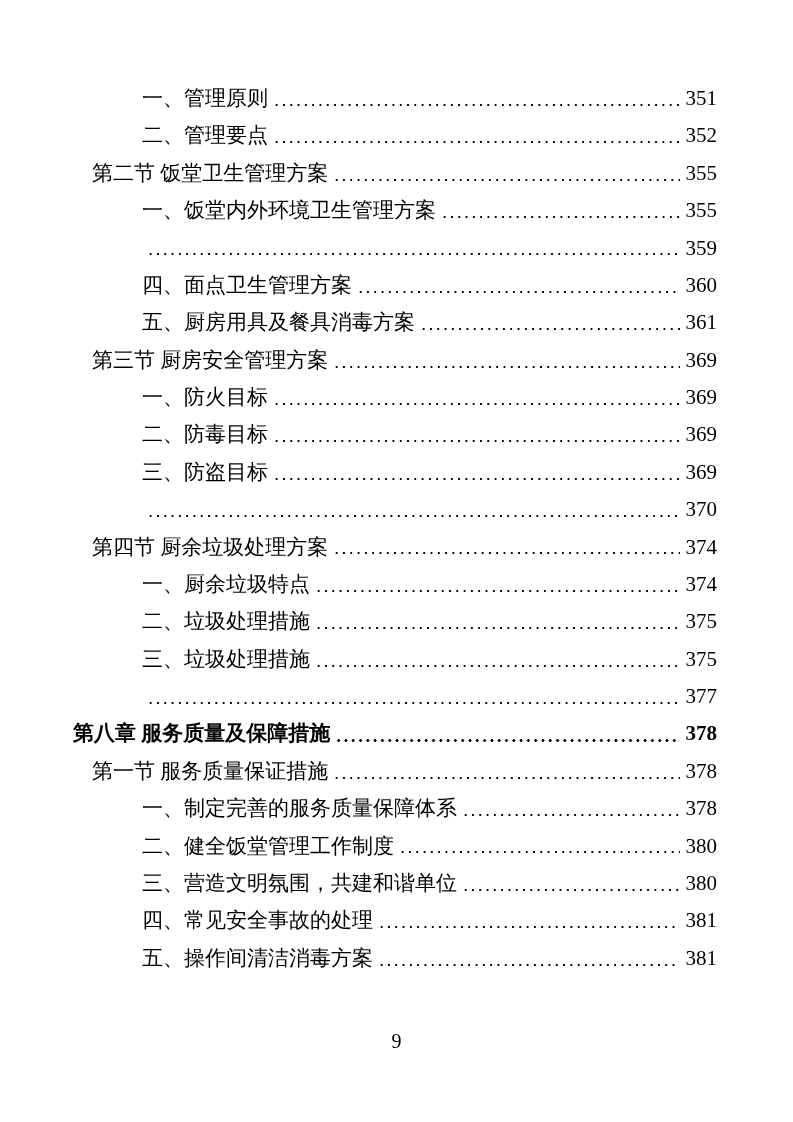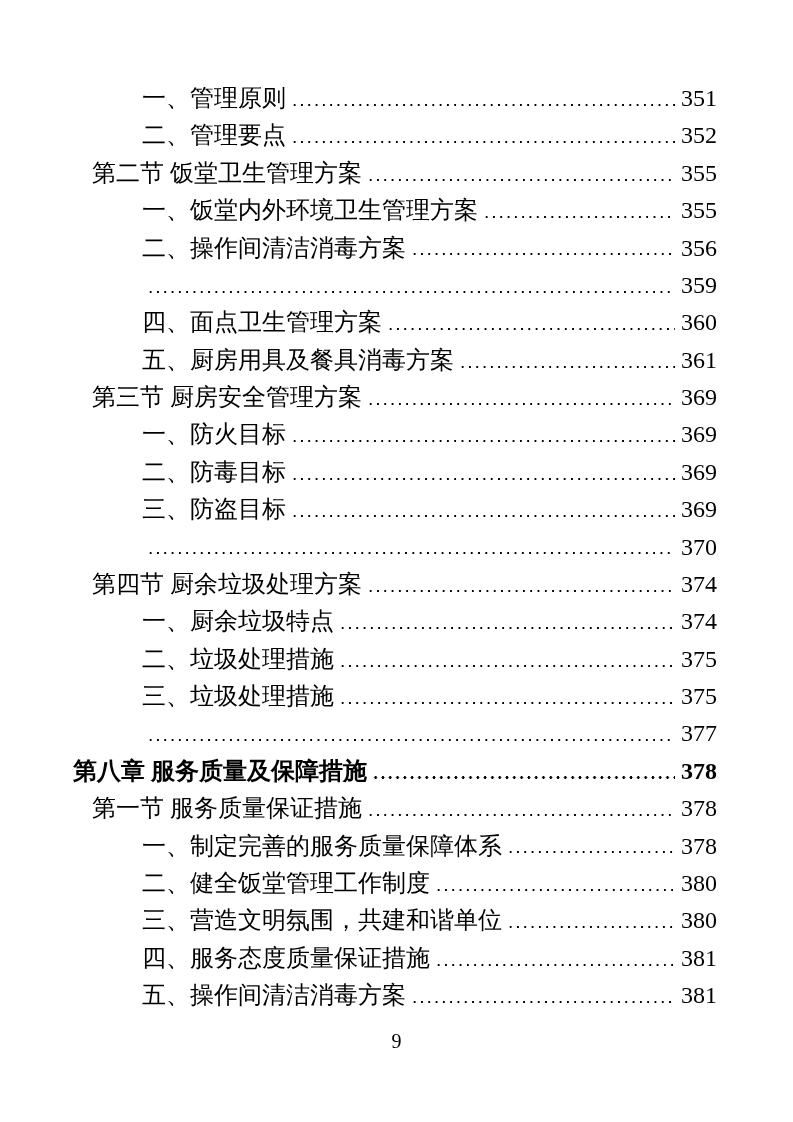--- a/index.html
+++ b/index.html
@@ -19,21 +19,21 @@
   .toc {
     position: absolute;
     left: 73px;
     top: 80px;
     width: 644px;
   }
   .toc-row {
     display: flex;
     align-items: center;
     height: 37.38px;
-    font-size: 24px;
+    font-size: 21px;
     line-height: 37.38px;
     white-space: nowrap;
   }
   .toc-row.level-2 { padding-left: 19px; }
   .toc-row.level-3 { padding-left: 69px; }
   .toc-row.bold    { font-weight: bold; }
   .toc-title {
     white-space: nowrap;
     flex: 0 0 auto;
   }
@@ -82,25 +82,20 @@
   </div>
       <div class="toc-row level-2">
     <span class="toc-title">第二节 饭堂卫生管理方案</span>
     <span class="toc-leader"></span>
     <span class="toc-page">355</span>
   </div>
       <div class="toc-row level-3">
     <span class="toc-title">一、饭堂内外环境卫生管理方案</span>
     <span class="toc-leader"></span>
     <span class="toc-page">355</span>
-  </div>
-      <div class="toc-row level-3">
-    <span class="toc-title">二、操作间清洁消毒方案</span>
-    <span class="toc-leader"></span>
-    <span class="toc-page">356</span>
   </div>
       <div class="toc-row level-3">
     <span class="toc-leader"></span>
     <span class="toc-page">359</span>
   </div>
       <div class="toc-row level-3">
     <span class="toc-title">四、面点卫生管理方案</span>
     <span class="toc-leader"></span>
     <span class="toc-page">360</span>
   </div>
@@ -176,21 +171,21 @@
     <span class="toc-title">二、健全饭堂管理工作制度</span>
     <span class="toc-leader"></span>
     <span class="toc-page">380</span>
   </div>
       <div class="toc-row level-3">
     <span class="toc-title">三、营造文明氛围，共建和谐单位</span>
     <span class="toc-leader"></span>
     <span class="toc-page">380</span>
   </div>
       <div class="toc-row level-3">
-    <span class="toc-title">四、服务态度质量保证措施</span>
+    <span class="toc-title">四、常见安全事故的处理</span>
     <span class="toc-leader"></span>
     <span class="toc-page">381</span>
   </div>
       <div class="toc-row level-3">
     <span class="toc-title">五、操作间清洁消毒方案</span>
     <span class="toc-leader"></span>
     <span class="toc-page">381</span>
   </div>
     </div>
   <div class="footer">

